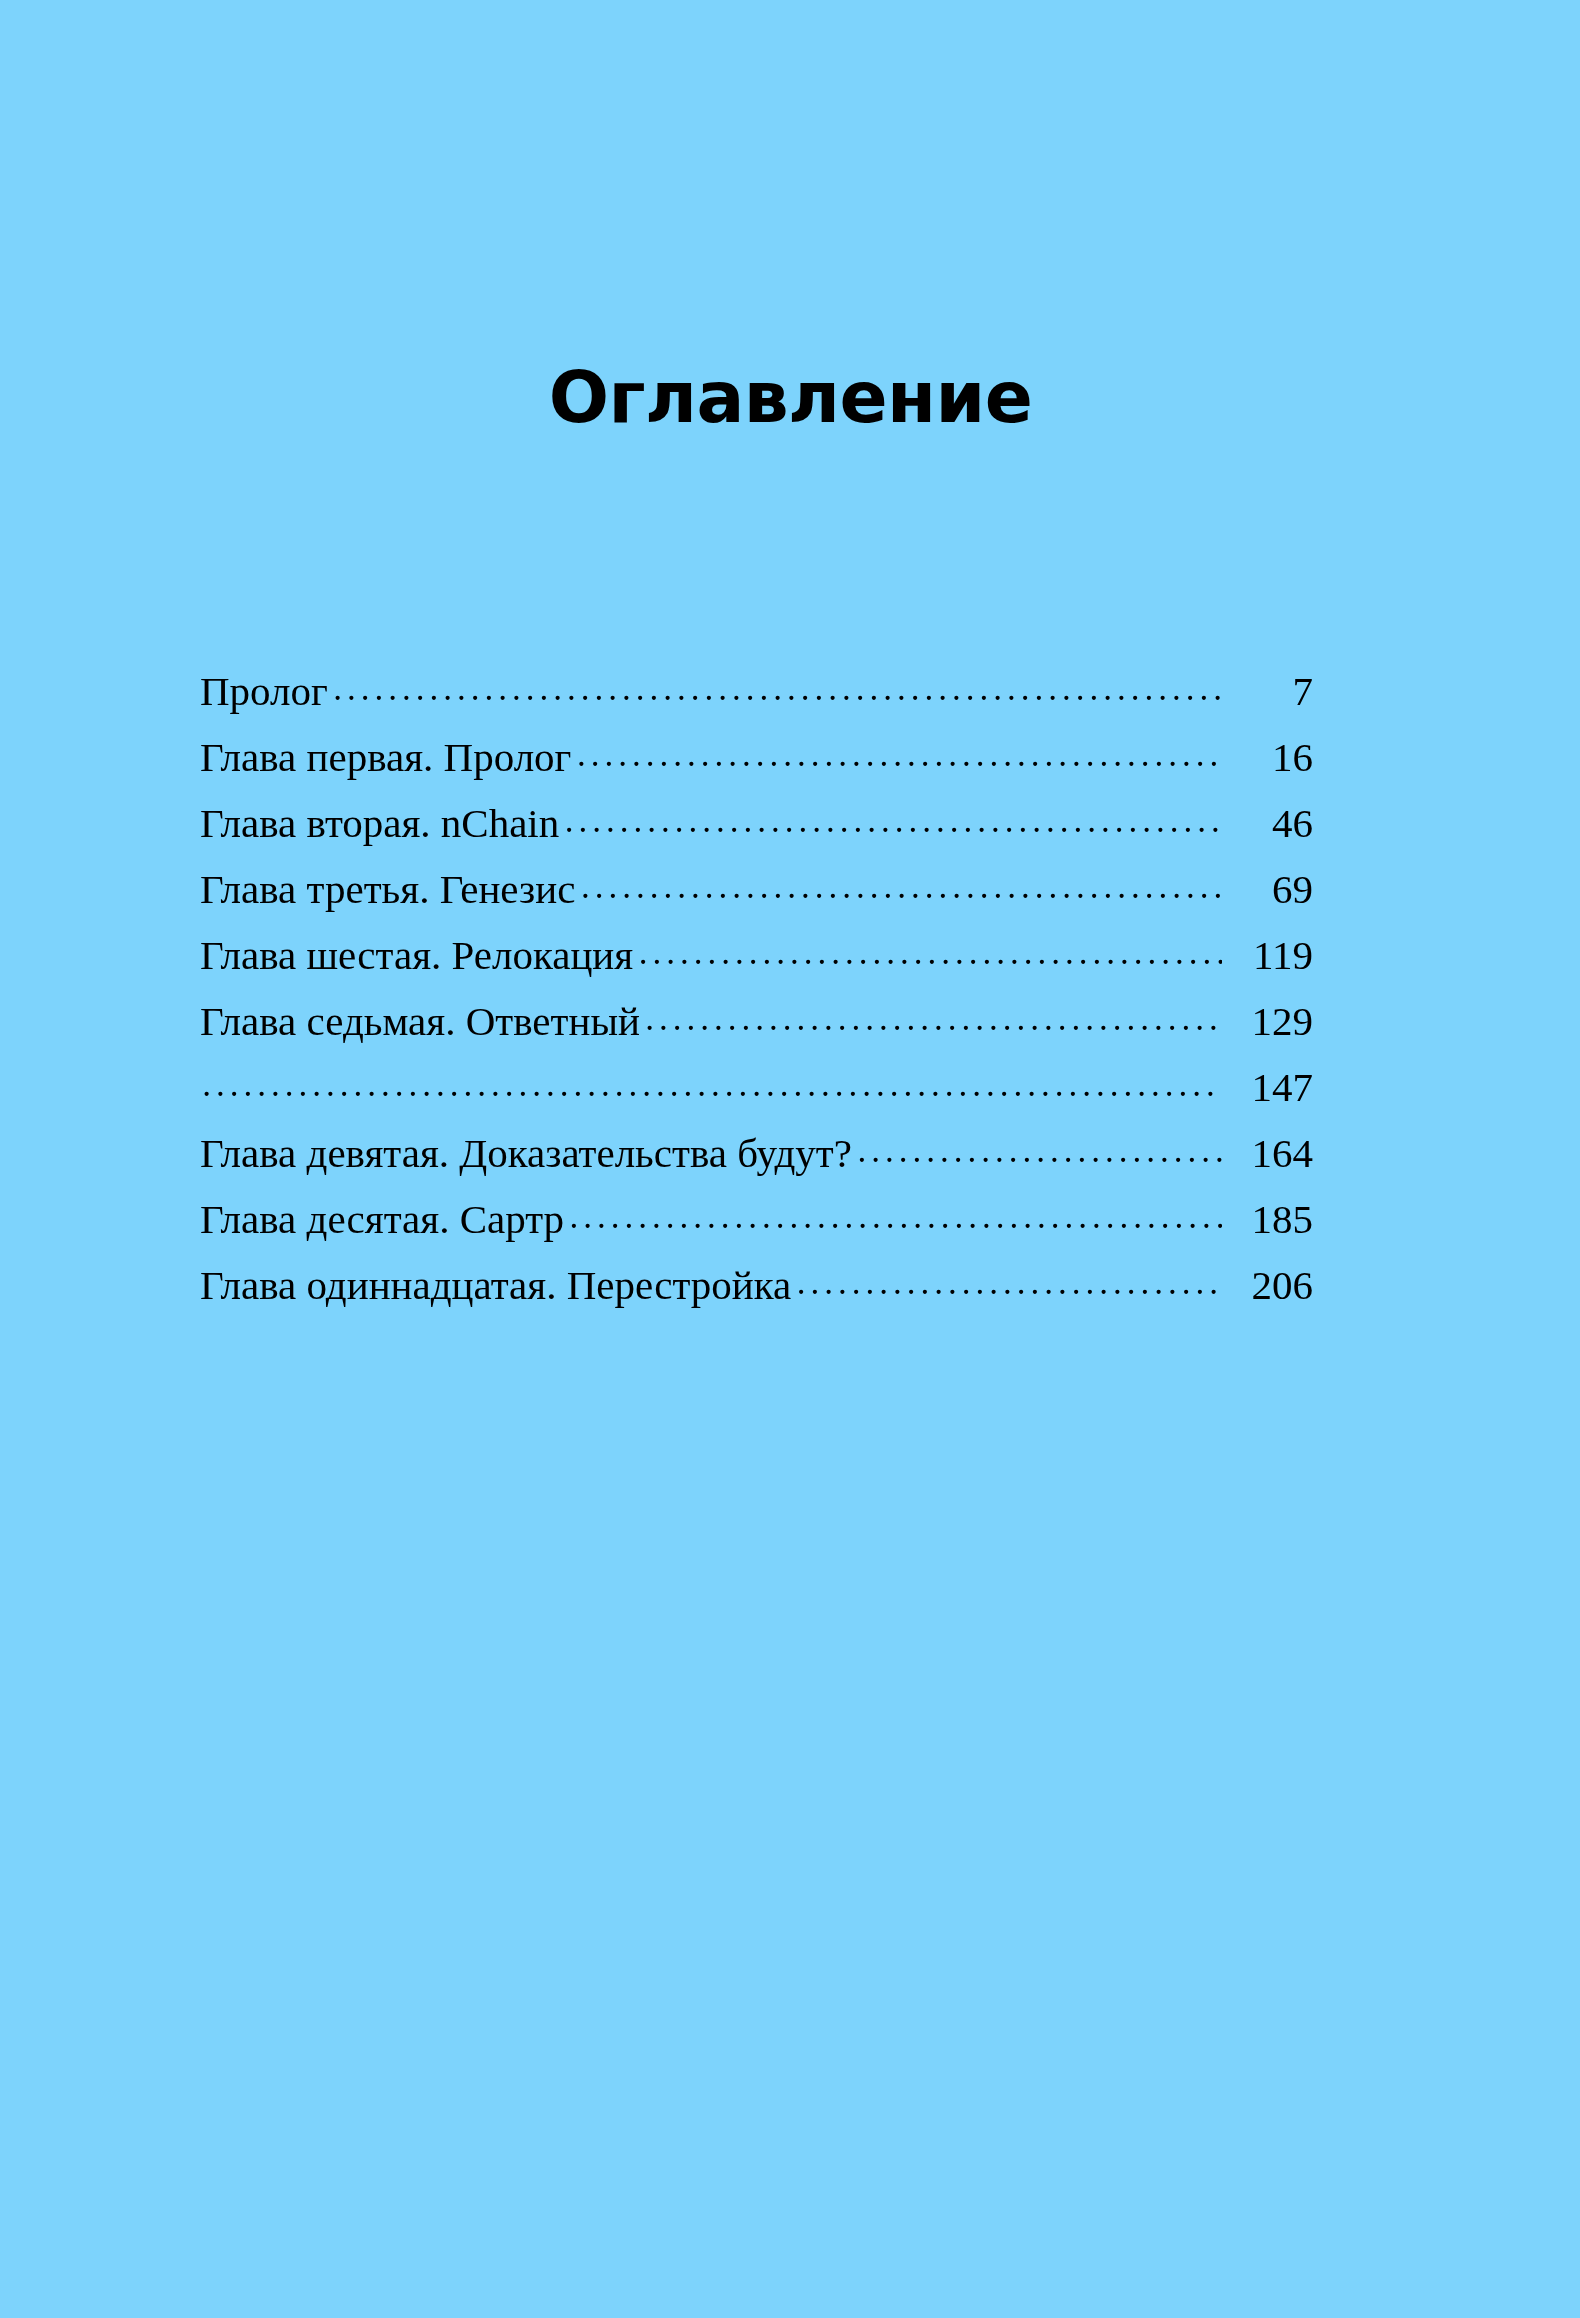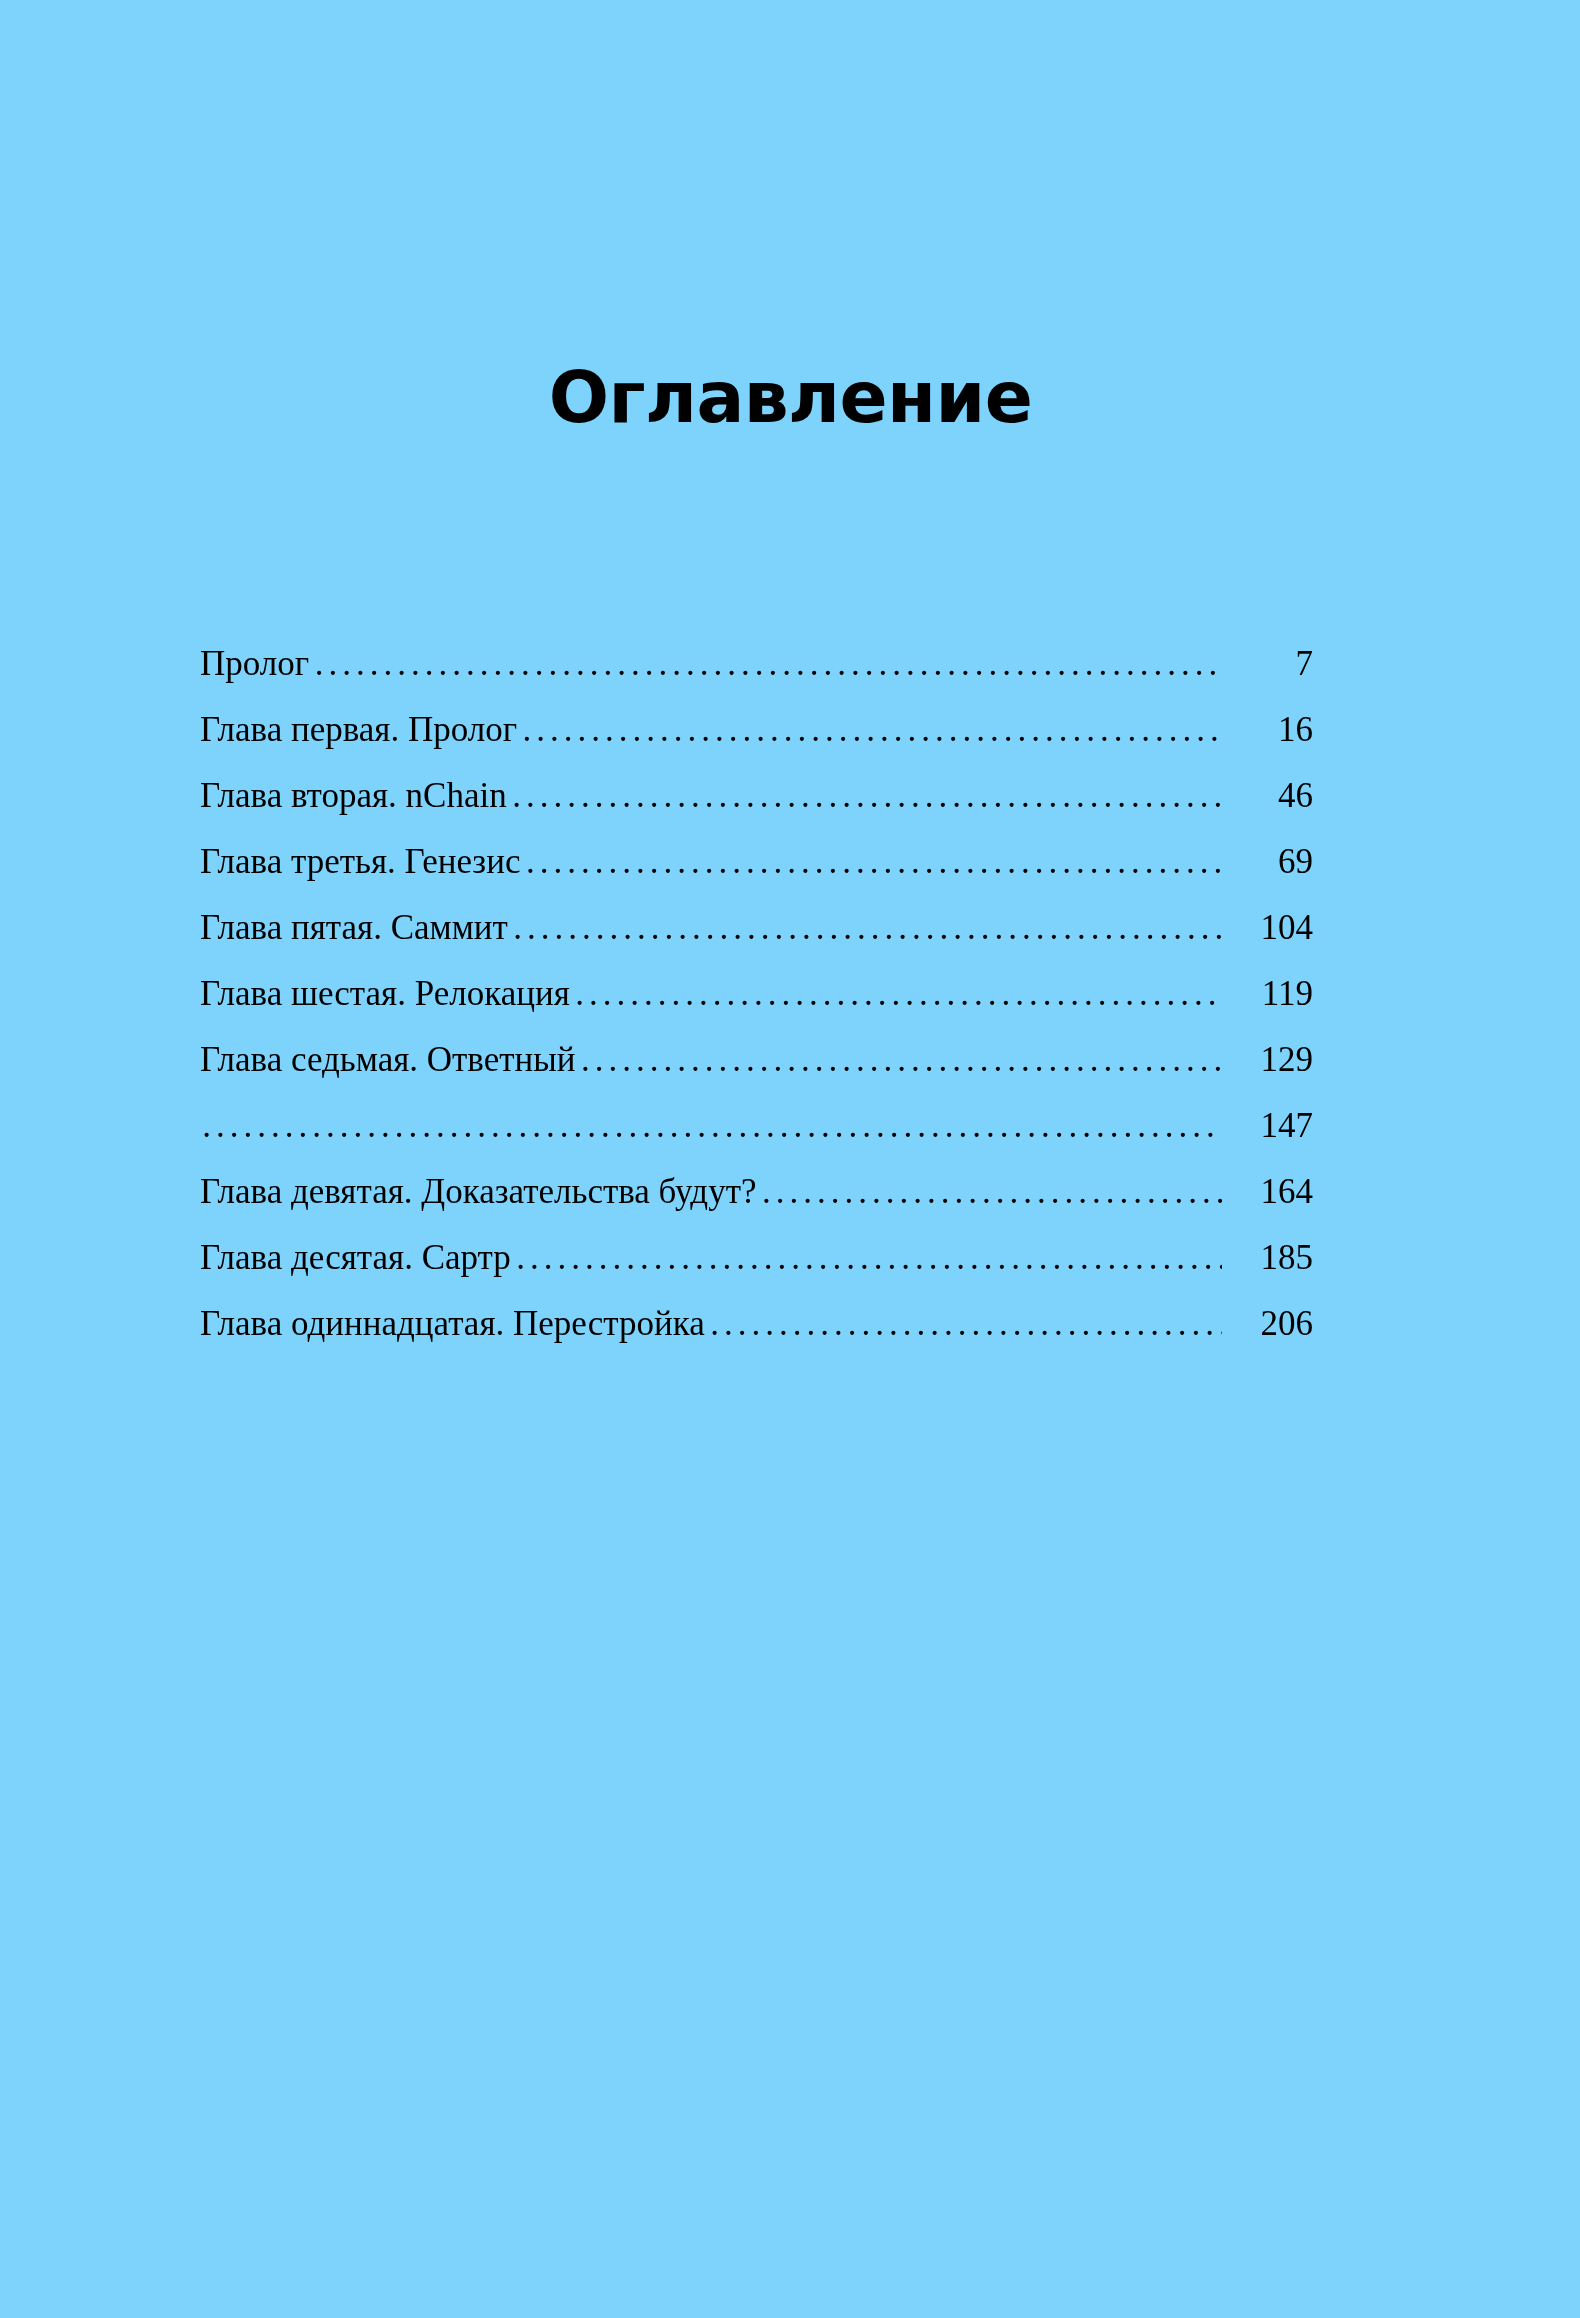--- a/index.html
+++ b/index.html
@@ -36,23 +36,23 @@
     color: #000000;
   }
   .toc-list {
     position: absolute;
     left: 200px;
     top: 646px;
     width: 1113px;
   }
   .toc-row {
     display: flex;
-    align-items: flex-start;
+    align-items: flex-end;
     width: 100%;
-    font-size: 35px;
+    font-size: 41px;
     line-height: 1.0;
     height: 66px;
     color: #000000;
     white-space: nowrap;
   }
   .toc-label {
     flex: 0 0 auto;
     padding-right: 3.3px;
   }
   .toc-dots {
@@ -104,25 +104,20 @@
       <span class="toc-page">46</span>
     </div>
 
     <div class="toc-row">
       <span class="toc-label">Глава третья. Генезис</span>
       <span class="toc-dots"></span>
       <span class="toc-page">69</span>
     </div>
 
 
-    <div class="toc-row">
-      <span class="toc-label">Глава пятая. Саммит</span>
-      <span class="toc-dots"></span>
-      <span class="toc-page">104</span>
-    </div>
 
     <div class="toc-row">
       <span class="toc-label">Глава шестая. Релокация</span>
       <span class="toc-dots"></span>
       <span class="toc-page">119</span>
     </div>
 
     <div class="toc-row">
       <span class="toc-label">Глава седьмая. Ответный</span>
       <span class="toc-dots"></span>

